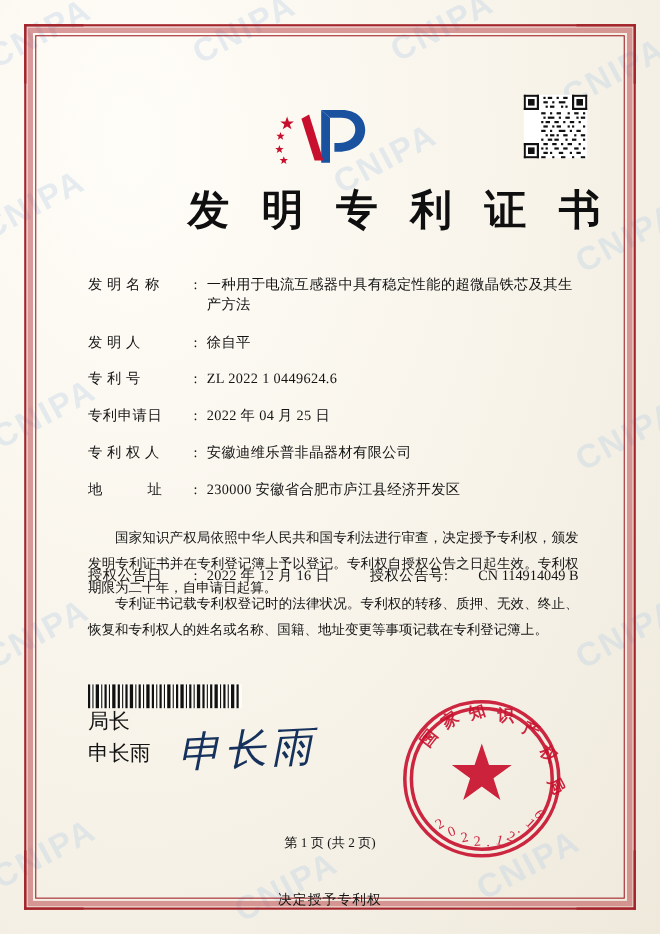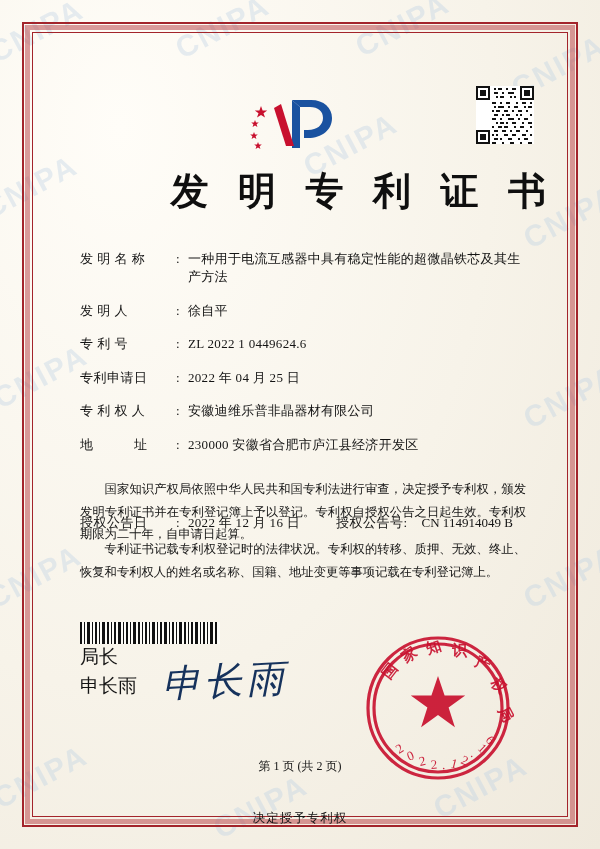--- a/index.html
+++ b/index.html
@@ -145,20 +145,21 @@
   .field-row.inline .field-value { flex: 0 0 auto; }
   .field-label2 {
     flex: 0 0 auto;
     margin-left: 36px;
     letter-spacing: 0.5px;
     margin-top: 45px;
   }
   .field-value2 {
     flex: 1 1 auto;
     margin-left: 6px;
+    text-align: right;
   }
 
   .para {
     position: absolute;
     left: 36px; right: 30px;
     font-size: 12.3px;
     line-height: 1.85;
     color: #141414;
     text-indent: 2em;
     text-align: justify;

